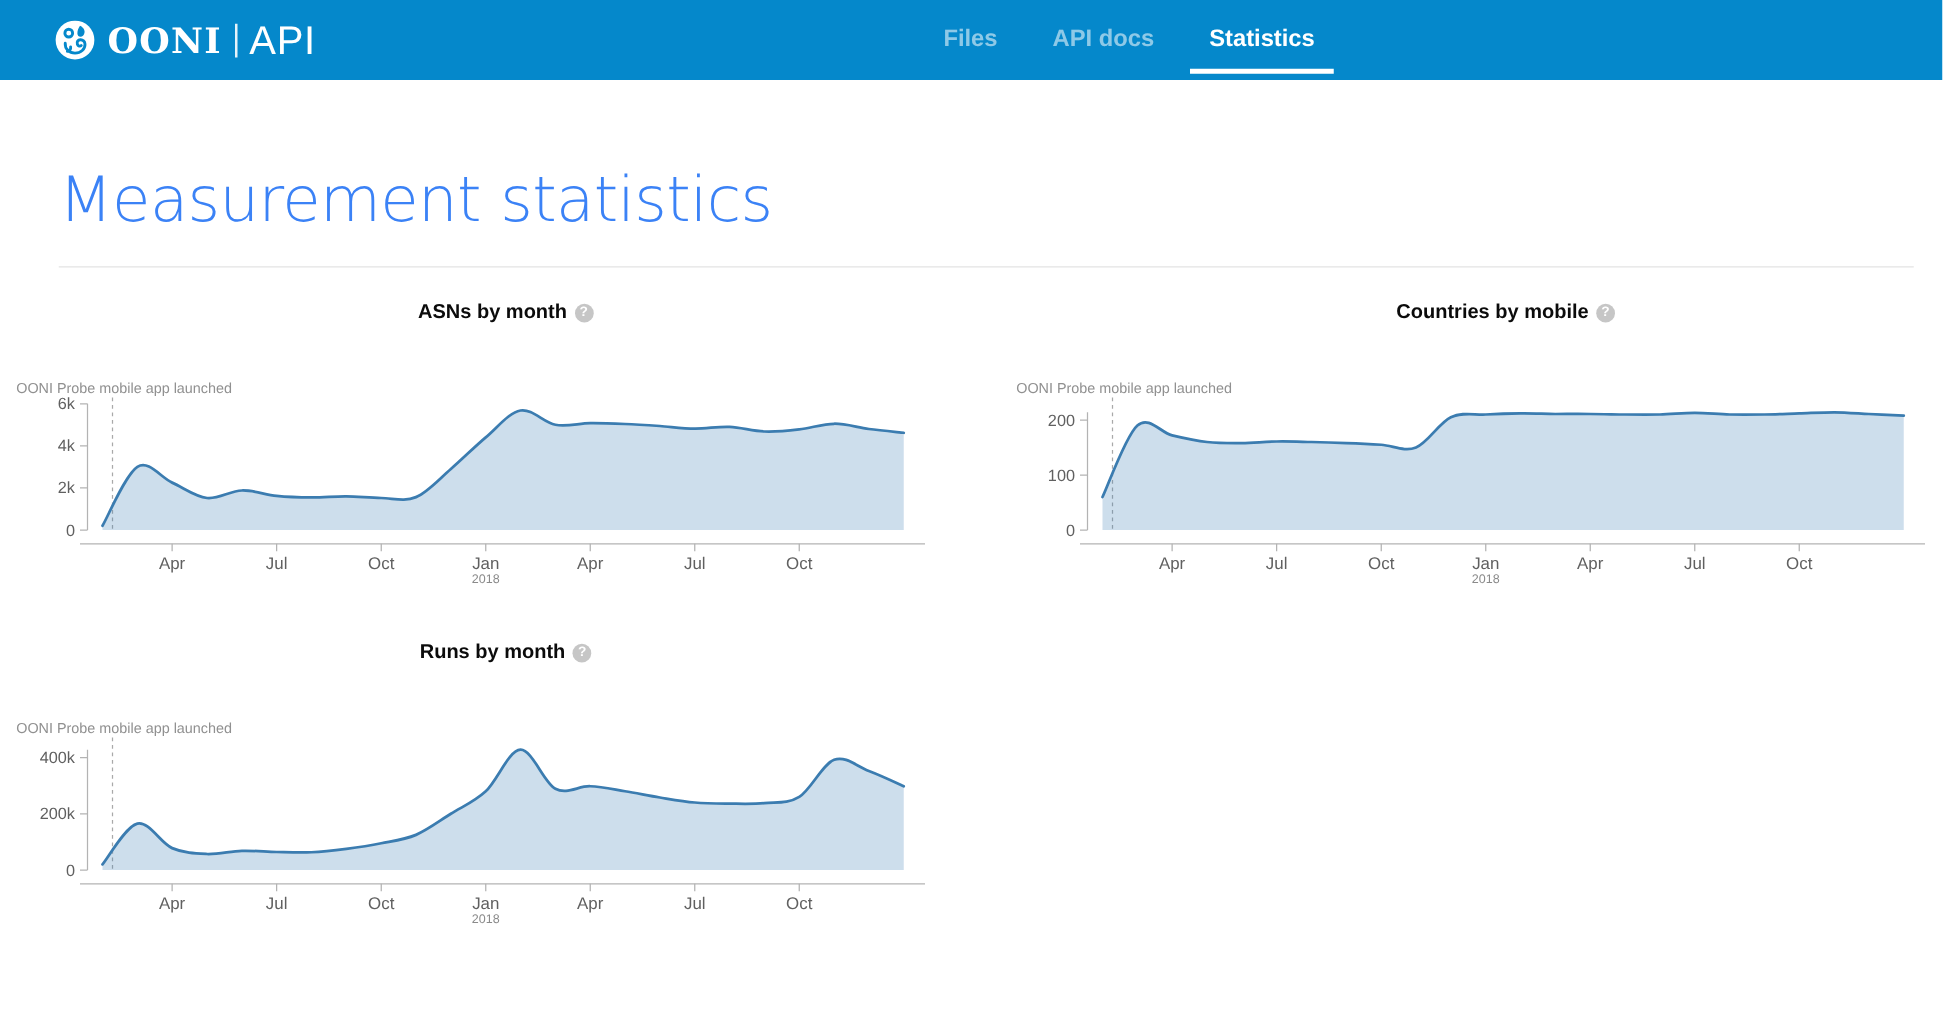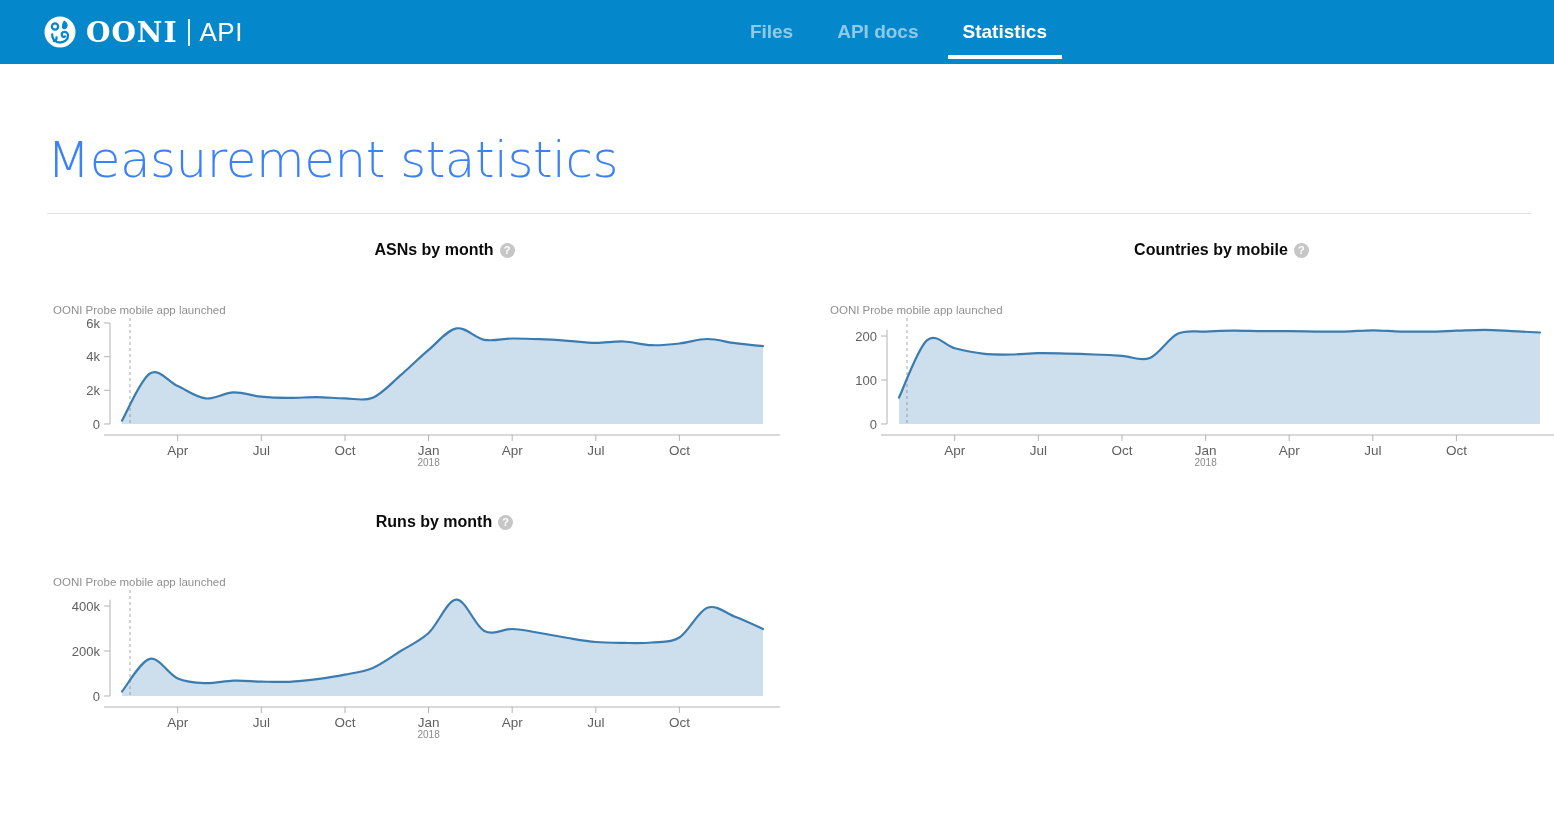--- a/index.html
+++ b/index.html
@@ -7,36 +7,36 @@
   html,body { background:#ffffff; width:1554px; height:820px; overflow:hidden;
               font-family:"Liberation Sans","DejaVu Sans",sans-serif; }
 
   
   .topbar { height:64px; background:#0588cb; display:flex; align-items:center; }
   .brand { display:flex; align-items:center; margin-left:44px; cursor:pointer; flex:0 0 auto; }
   .brand svg { width:32px; height:32px; display:block; }
   .brand-ooni { font-family:"DejaVu Serif","Liberation Serif",serif; font-weight:700;
                 color:#fff; font-size:28px; letter-spacing:1px; margin-left:10px; }
   .brand-sep { width:2px; height:27px; background:rgba(255,255,255,.9); margin:0 9px 0 11px; }
-  .brand-api { color:#fff; font-weight:300; font-size:26px; letter-spacing:.5px; }
+  .brand-api { color:#fff; font-weight:300; font-size:32px; letter-spacing:.5px; }
   nav.mainnav { flex:1 1 auto; display:flex; justify-content:center; align-items:center; gap:40px; }
   .nav-item { position:relative; color:rgba(255,255,255,.55); font-size:19px; font-weight:700;
               text-decoration:none; cursor:pointer; padding:4px 2px; }
   .nav-item.active { color:#fff; }
   .nav-item.active::after { content:""; position:absolute; left:-13px; right:-13px; bottom:-12px;
               height:4px; background:#fff; }
 
   
   h1.page-title { margin:64px 47px 0 47px; font-family:"DejaVu Sans","Liberation Sans",sans-serif;
               font-weight:200; font-size:50px; line-height:65px; color:#3b82f6; letter-spacing:-.5px; }
   .divider { margin:20px 23px 0 47px; border-top:1px solid #e3e3e3; height:0; }
   p.intro { margin:30px 23px 0 27px; font-size:19px; line-height:28px; color:#3d3d3d; }
 
   .charts-grid { display:grid; grid-template-columns:1fr 1fr; row-gap:38px; margin-top:25px; }
-  .chart-block.col-left  { padding-left:40px; }
+  .chart-block.col-left  { }
   .chart-block.col-right { padding-left:23px; }
   .chart-title-row { width:754px; text-align:center; padding-left:55px; height:22px;
               display:flex; align-items:center; justify-content:center; gap:6px; }
   .chart-title { font-size:16px; font-weight:600; color:#0b0b0b; }
   .help-icon { width:15px; height:15px; border-radius:50%; background:#c6c6c6; color:#fff;
               font-size:11px; font-weight:700; line-height:15px; text-align:center;
               display:inline-block; cursor:pointer; }
   svg.chart-svg { display:block; margin-top:37px; }
   svg.chart-svg text { font-family:"Liberation Sans","DejaVu Sans",sans-serif; }
 </style>

